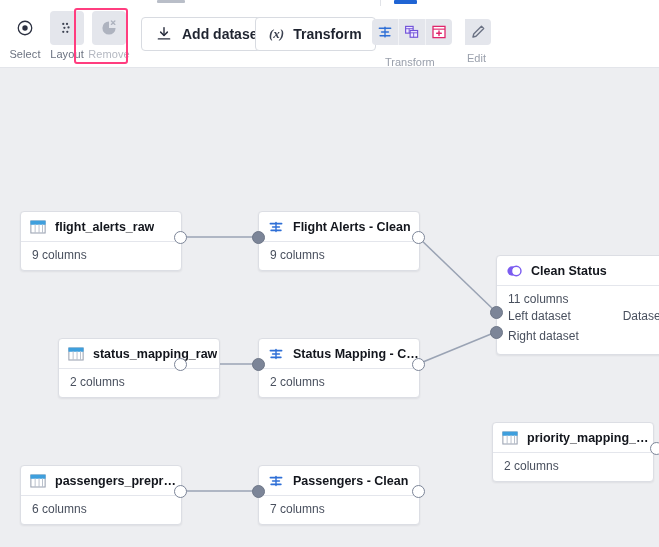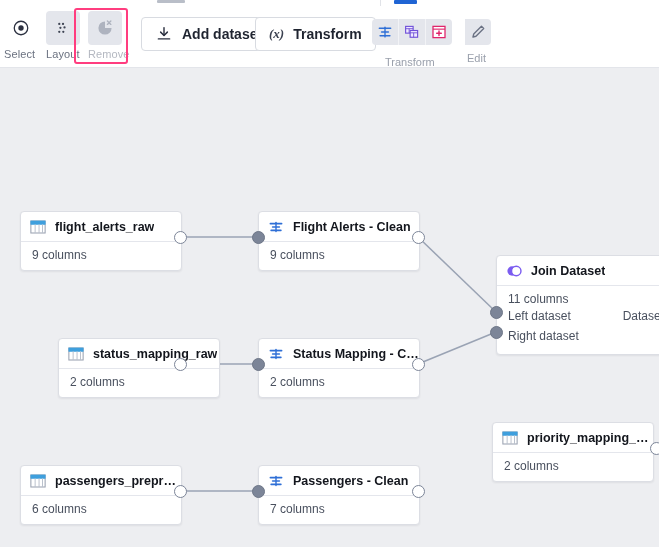--- a/index.html
+++ b/index.html
@@ -16,21 +16,21 @@
   .tab-sep{position:absolute;top:0;width:1px;height:6px;background:#e1e3e8;}
   .tab-ghost{position:absolute;top:0;height:3px;background:#b9bec8;border-radius:1px;}
   .tab-active{position:absolute;top:0;height:4px;background:#1f64d4;border-radius:1px;}
 
   
   .toolbar{position:absolute;left:0;top:6px;width:659px;height:62px;background:#ffffff;}
   .toolbar-underline{position:absolute;left:0;top:67px;width:659px;height:1px;background:#e3e5ea;}
 
   .tgroup{position:absolute;top:0;display:flex;align-items:flex-start;}
   .tbtn{
-    position:relative;display:flex;flex-direction:column;
+    position:relative;display:flex;flex-direction:column;align-items:center;
     width:42px;cursor:pointer;user-select:none;
   }
   .tbtn .box{
     width:34px;height:34px;border-radius:4px;background:#fff;
     display:flex;align-items:center;justify-content:center;
   }
   .tbtn.shaded .box{background:#e4e6ec;}
   .tbtn .cap{
     margin-top:3px;font-size:11px;color:#6b7280;letter-spacing:.1px;white-space:nowrap;
   }
@@ -315,21 +315,21 @@
         <span class="port port-out" style="left: 412px; top: 417px;"></span>
         <div class="node" style="left: 496px; top: 187px; width: 178px;">
           <div class="node-head">
             <span>
               <svg class="ico" viewBox="0 0 24 24">
                 <circle cx="9.5" cy="12" r="6.3" fill="#7b5cf0"></circle>
                 <circle cx="15" cy="12" r="6.3" fill="#ffffff" stroke="#7b5cf0" stroke-width="1.9"></circle>
                 <path d="M12.25 6.2a6.3 6.3 0 0 0 0 11.6 6.3 6.3 0 0 1 0-11.6z" fill="#7b5cf0"></path>
               </svg>
             </span>
-            <span class="node-title">Join Dataset</span>
+            <span class="node-title">Clean Status</span>
           </div>
           <div class="node-rule"></div>
           <div class="node-body">
             <div class="node-sub">11 columns</div>
             <div class="port-row">
               <span class="port-lbl">Left dataset</span>
               <span class="port-lbl out">Dataset</span>
             </div>
             <div class="port-row">
               <span class="port-lbl">Right dataset</span>

